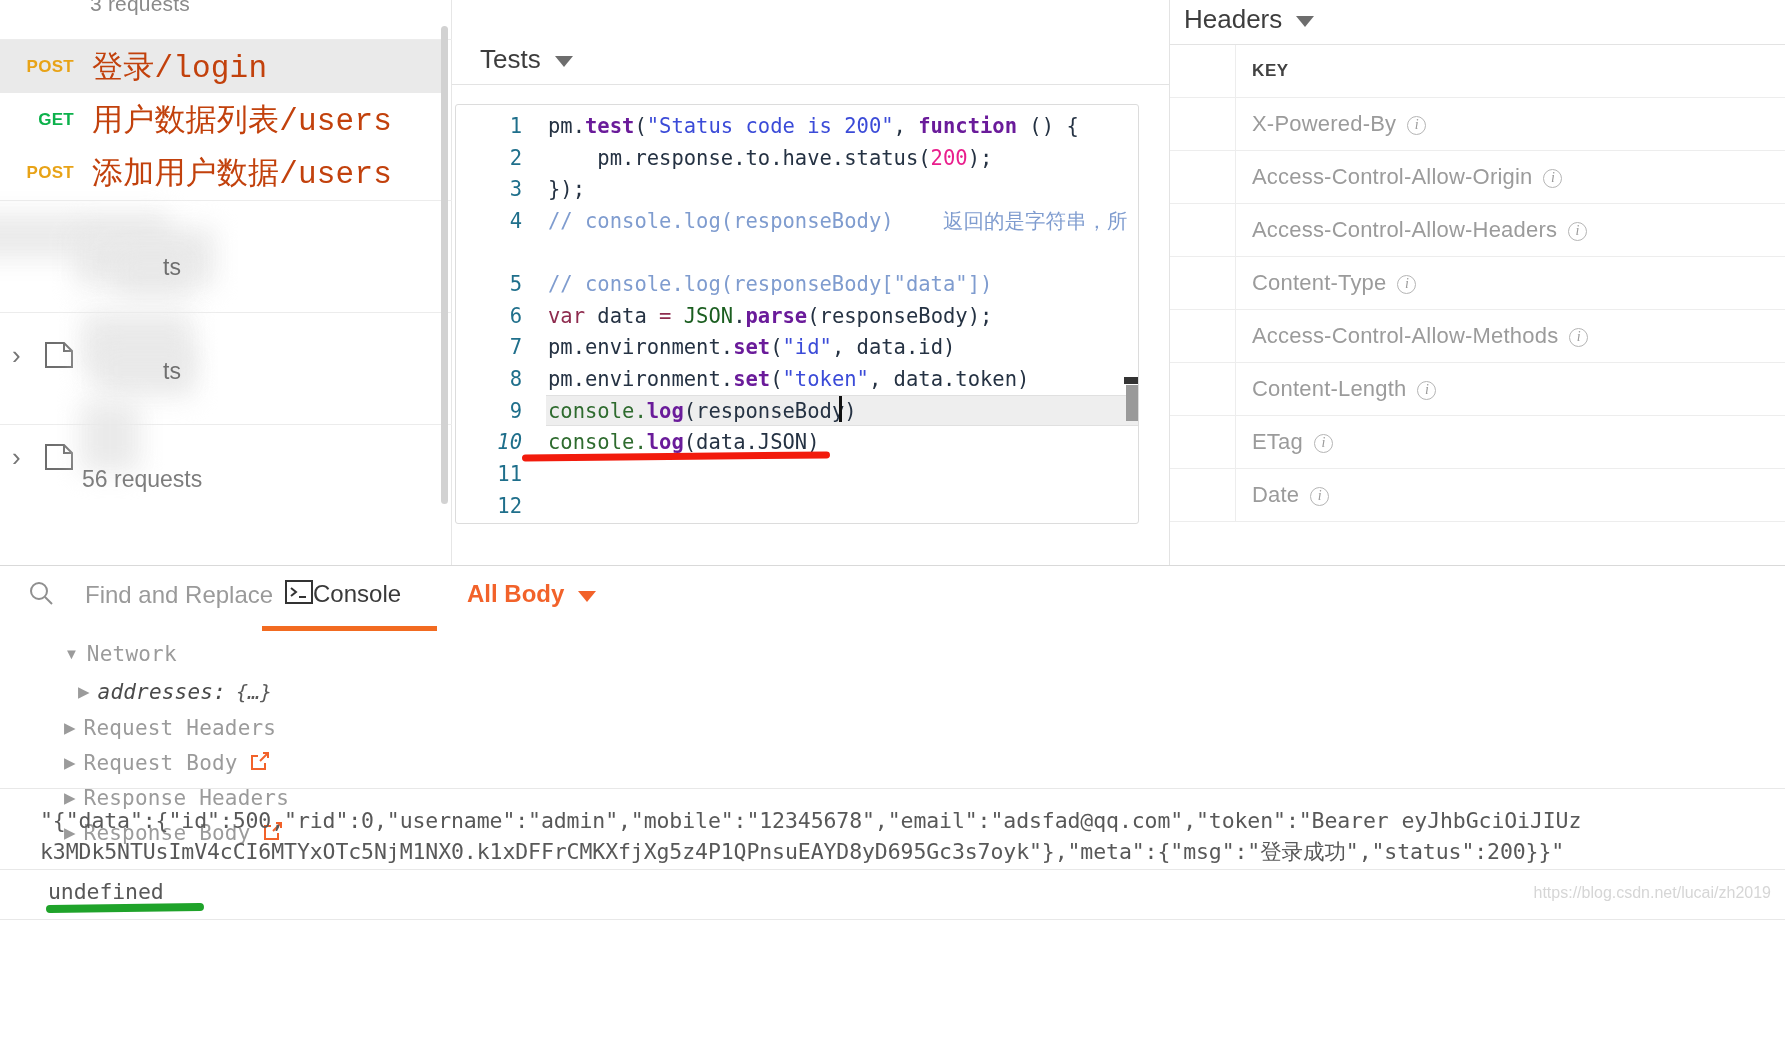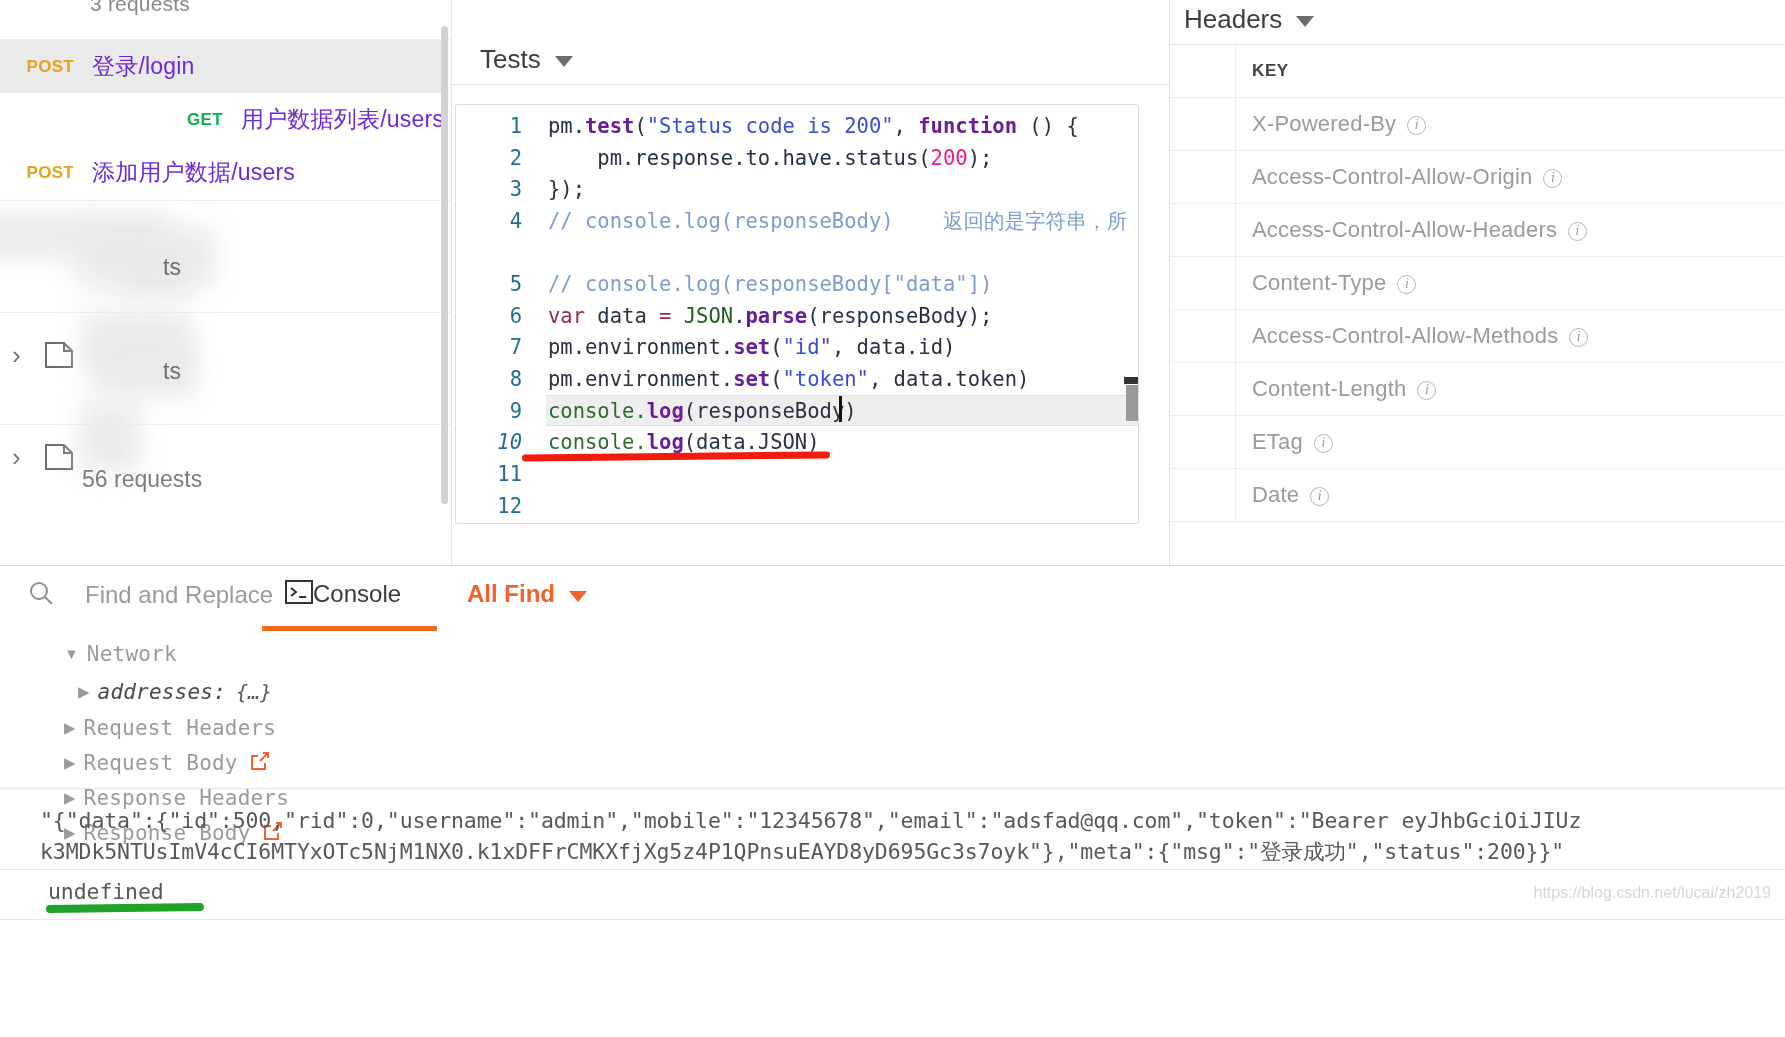--- a/index.html
+++ b/index.html
@@ -26,21 +26,21 @@
     position: absolute; left: 0; width: 444px; height: 53px;
     display: flex; align-items: center;
   }
   .req-item.selected { background: #eaeaea; }
   .req-item .method {
     width: 92px; text-align: right; padding-right: 18px;
     font-size: 17px; font-weight: bold; letter-spacing: .3px;
   }
   .req-item .m-post { color: #e8a317; }
   .req-item .m-get { color: #0cb14b; }
-  .req-item .rname { font-size: 23px; color: #6d28d9; letter-spacing: .2px; }
+  .req-item .rname { font-size: 31px; color: #c2410c; letter-spacing: .2px; font-family: Liberation Mono, monospace; }
 
   
   .blur-row { position: absolute; left: 0; width: 452px; height: 110px; }
   .blur-chev {
     position: absolute; font-size: 26px; color: #757575; font-family: "Liberation Sans", sans-serif;
   }
   .folder-ico { position: absolute; width: 30px; height: 28px; }
   .folder-ico svg { display: block; }
   .blur-blob {
     position: absolute; border-radius: 4px;
@@ -168,21 +168,21 @@
   <div class="top-area">
 
     <div class="sidebar">
       <div class="req-count-top">3 requests</div>
       <div class="sidebar-sep" style="top:39px;"></div>
 
       <div class="req-item selected" style="top:40px;">
         <span class="method m-post">POST</span>
         <span class="rname">登录/login</span>
       </div>
-      <div class="req-item" style="top:93px;justify-content:flex-end;">
+      <div class="req-item" style="top:93px;">
         <span class="method m-get">GET</span>
         <span class="rname">用户数据列表/users</span>
       </div>
       <div class="req-item" style="top:146px;">
         <span class="method m-post">POST</span>
         <span class="rname">添加用户数据/users</span>
       </div>
 
       <div class="sidebar-sep" style="top:200px;"></div>
 
@@ -347,21 +347,21 @@
             <rect x="1" y="1" width="26" height="22" fill="none" stroke="#333" stroke-width="2"></rect>
             <polyline points="6,8 11,12 6,16" fill="none" stroke="#333" stroke-width="2"></polyline>
             <line x1="14" y1="17" x2="21" y2="17" stroke="#333" stroke-width="2"></line>
           </svg>
         </span>
         <span class="lbl">Console</span>
       </div>
       <div class="cb-underline"></div>
 
       <div class="cb-alllogs">
-        <span class="lbl">All Find</span>
+        <span class="lbl">All Body</span>
         <span class="caret-orange"></span>
       </div>
     </div>
 
     <div class="tree">
       <div class="tnode" style="padding-left:64px; height:39px;">
         <span class="tri">▼</span>
         <span class="tlabel">Network</span>
       </div>
       <div class="tnode" style="padding-left:78px; height:37px;">

